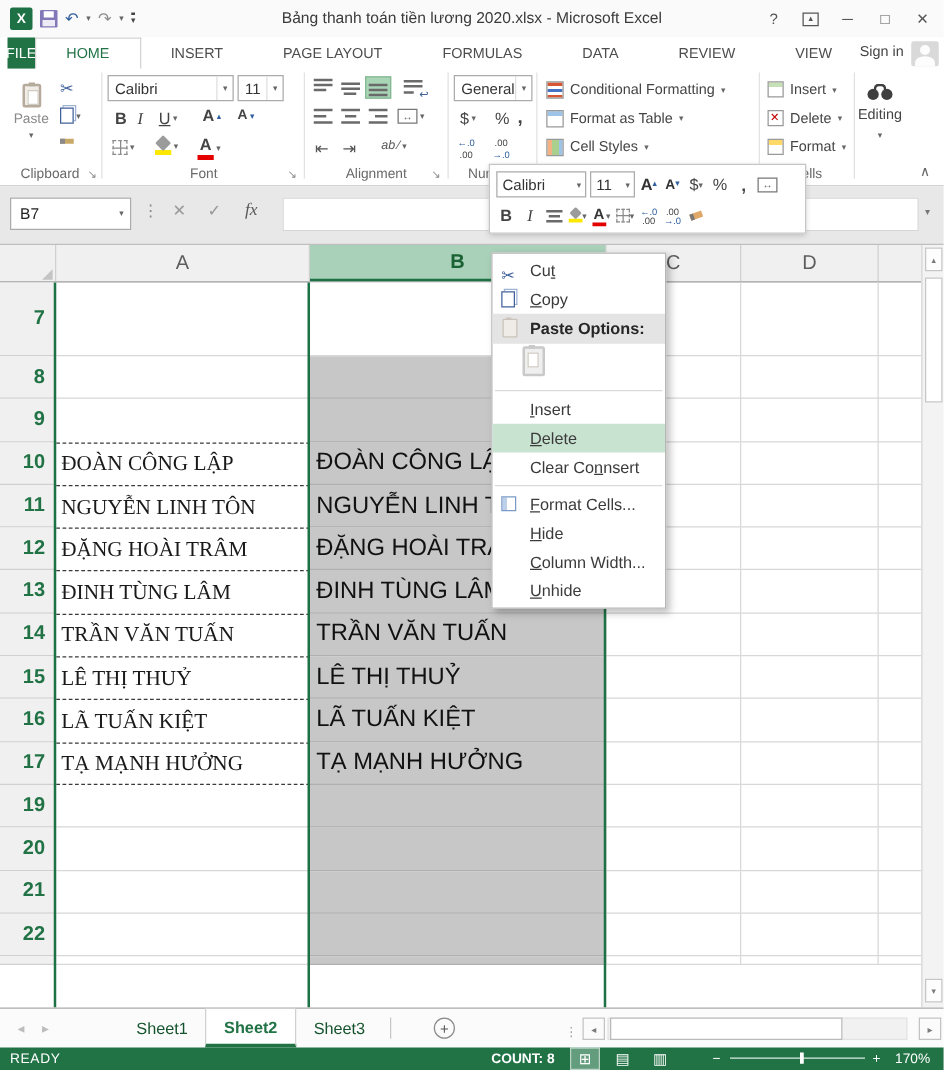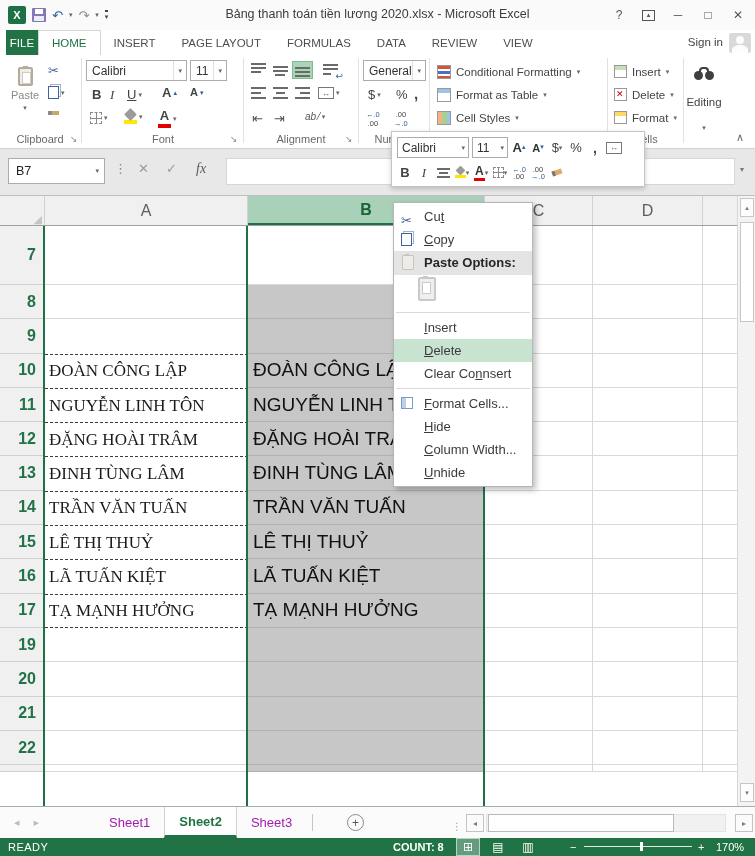--- a/index.html
+++ b/index.html
@@ -17,22 +17,22 @@
 .undo{color:#2E5F9E;font-size:13px}.redo{color:#8E8E8E;font-size:13px}
 .tiny-arrow{font-size:7px;color:#666}
 .custom-arrow{font-size:7px;color:#444;border-top:2px solid #444;line-height:8px;padding-top:1px}
 #title-text{position:absolute;left:0;right:0;text-align:center;top:7px;font-size:12.5px;color:#3B3B3B}
 .winbtns{position:absolute;right:0;top:0;height:30px;display:flex;align-items:center;gap:16px;padding-right:10px}
 .winbtn{color:#555;font-size:12px;text-align:center;min-width:14px}
 .ribopt-box{width:13px;height:11px;border:1px solid #555;font-size:7px;color:#555;display:flex;align-items:center;justify-content:center}
 
 
 #tabrow{position:absolute;left:0;top:30px;width:755px;height:25px;background:#FFF;display:flex;align-items:stretch}
-.ftab{width:32px;background:#217346;color:#fff;display:flex;align-items:center;justify-content:center;font-size:11.5px;margin-left:6px}
-.rtab{padding:0 13px;display:flex;align-items:center;font-size:11.5px;color:#4E4E4E}
+.ftab{width:22px;background:#217346;color:#fff;display:flex;align-items:center;justify-content:center;font-size:11.5px;margin-left:6px}
+.rtab{padding:0 24px;display:flex;align-items:center;font-size:11.5px;color:#4E4E4E}
 .rtab.active{color:#217346;background:#fff;border:1px solid #D4D4D4;border-bottom:none}
 #signin{position:absolute;right:32px;top:36px;font-size:11.5px;color:#444}
 .avatar{position:absolute;right:4px;top:33px;width:22px;height:20px;background:#D9D9D9;border-radius:2px;overflow:hidden}
 .avatar::before{content:"";position:absolute;left:7px;top:3px;width:8px;height:8px;border-radius:50%;background:#FDFDFD}
 .avatar::after{content:"";position:absolute;left:3px;top:12px;width:16px;height:10px;border-radius:50% 50% 0 0;background:#FDFDFD}
 
 
 #ribbon{position:absolute;left:0;top:55px;width:755px;height:94px;background:#FFF;border-bottom:1px solid #D2D2D2}
 .gsep{position:absolute;top:3px;width:1px;height:85px;background:#E2E2E2}
 .glabel{position:absolute;top:78px;font-size:11px;color:#696969;text-align:center}
@@ -78,21 +78,21 @@
 .ic-ft{width:14px;height:14px;border:1px solid #999;background:linear-gradient(#9DC3E6 0 4px,#fff 4px),linear-gradient(90deg,transparent 0 4px,#CFCFCF 4px 5px,transparent 5px 9px,#CFCFCF 9px 10px,transparent 10px)}
 .ic-cs{width:14px;height:14px;border:1px solid #999;background:linear-gradient(90deg,#F4B183 0 4px,#A9D08E 4px 9px,#9DC3E6 9px)}
 .ic-ins{width:13px;height:13px;border:1px solid #999;background:linear-gradient(#C5E0B4 0 4px,#fff 4px)}
 .ic-del{width:13px;height:13px;border:1px solid #999;position:relative;background:#fff}
 .ic-del::after{content:"✕";position:absolute;left:1px;top:0px;font-size:9px;color:#C00000}
 .ic-fmt2{width:13px;height:13px;border:1px solid #999;background:linear-gradient(#FFD966 0 4px,#fff 4px)}
 .binoc{position:relative;width:20px;height:13px}
 .binoc::before,.binoc::after{content:"";position:absolute;bottom:0;width:9px;height:9px;background:#3F3F3F;border-radius:50%}
 .binoc::before{left:0}.binoc::after{right:0}
 .binoc .bridge{position:absolute;left:5px;top:0;width:10px;height:5px;border:2px solid #3F3F3F;border-bottom:none;border-radius:4px 4px 0 0}
-#editing-grp{position:absolute;left:685px;top:6px;width:38px;height:80px;display:flex;flex-direction:column;align-items:center;gap:16px;padding-top:6px}
+#editing-grp{position:absolute;left:685px;top:6px;width:38px;height:80px;display:flex;flex-direction:column;align-items:center;gap:6px;padding-top:6px}
 #collapse-ribbon{position:absolute;left:736px;top:76px;font-size:11px;color:#666}
 
 
 #fbar{position:absolute;left:0;top:149px;width:755px;height:47px;background:#E8E8E8;border-bottom:1px solid #BFBFBF}
 #namebox{position:absolute;left:8px;top:9px;width:97px;height:26px;background:#fff;border:1px solid #ABABAB;display:flex;align-items:center;font-size:12.5px;color:#222;padding-left:7px}
 #namebox .dd{margin-left:auto;align-self:stretch;display:flex;align-items:center;padding:0 5px;font-size:7px;color:#666}
 .fbtn{position:absolute;top:12px;font-size:13px;color:#9B9B9B}
 #fx-btn{font-family:"Liberation Serif",serif;font-style:italic;color:#5A5A5A;font-size:14px}
 #finput{position:absolute;left:226px;top:9px;width:509px;height:27px;background:#fff;border:1px solid #D6D6D6}
 #fchev{position:absolute;left:740px;top:16px;font-size:8px;color:#777}
@@ -153,21 +153,21 @@
 .mlines{width:13px;height:11px;background-repeat:no-repeat;background-image:linear-gradient(#6A6A6A,#6A6A6A),linear-gradient(#6A6A6A,#6A6A6A),linear-gradient(#6A6A6A,#6A6A6A);background-size:13px 2px,9px 2px,13px 2px;background-position:0 1px,2px 5px,0 9px}
 .mini-a{font-weight:bold;font-size:12px;color:#333;line-height:10px}
 .mini-bar-y{display:block;width:11px;height:3px;background:#FFE800}
 .mini-bar-r{display:block;width:11px;height:3px;background:#E50000}
 .ic-brush{width:10px;height:5px;background:#E0A868;border-left:3px solid #777;transform:rotate(-20deg)}
 
 
 #sheetbar{position:absolute;left:0;top:806px;width:755px;height:32px;background:#FBFBFB;border-top:1px solid #ABABAB;display:flex;align-items:stretch}
 .navarrows{display:flex;align-items:center;gap:14px;padding:0 14px;color:#BDBDBD;font-size:11px}
 .stabs{display:flex;align-items:stretch;margin-left:42px}
-.stab{padding:0 14px;display:flex;align-items:center;font-size:13px;color:#a21caf}
+.stab{padding:0 14px;display:flex;align-items:center;font-size:13px;color:#14532d}
 .stab.active{background:#fff;color:#217346;font-weight:bold;border-bottom:3px solid #217346;border-left:1px solid #D0D0D0;border-right:1px solid #D0D0D0}
 .tabdiv{width:1px;background:#C6C6C6;margin:7px 6px}
 .addsheet{width:17px;height:17px;border:1px solid #8A8A8A;border-radius:50%;color:#565656;font-size:12px;display:flex;align-items:center;justify-content:center;align-self:center;margin-left:28px}
 #hdots{position:absolute;left:452px;top:14px;color:#A0A0A0;font-size:10px}
 .hsbtn{position:absolute;top:7px;width:18px;height:18px;border:1px solid #C3C3C3;background:#FBFBFB;color:#7A7A7A;font-size:8px;display:flex;align-items:center;justify-content:center}
 #hthumb{position:absolute;left:488px;top:7px;width:186px;height:18px;background:#fff;border:1px solid #B9B9B9}
 #htrack{position:absolute;left:486px;top:7px;width:240px;height:18px;background:#F1F1F1;border:1px solid #E3E3E3}
 
 
 #statusbar{position:absolute;left:0;top:838px;width:755px;height:18px;background:#217346;color:#fff;font-size:11px}

